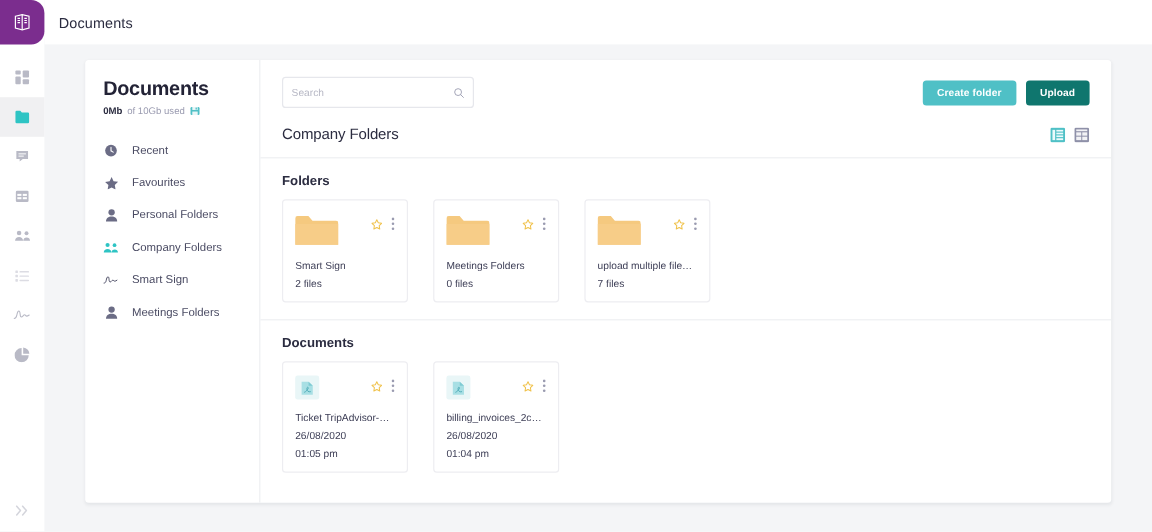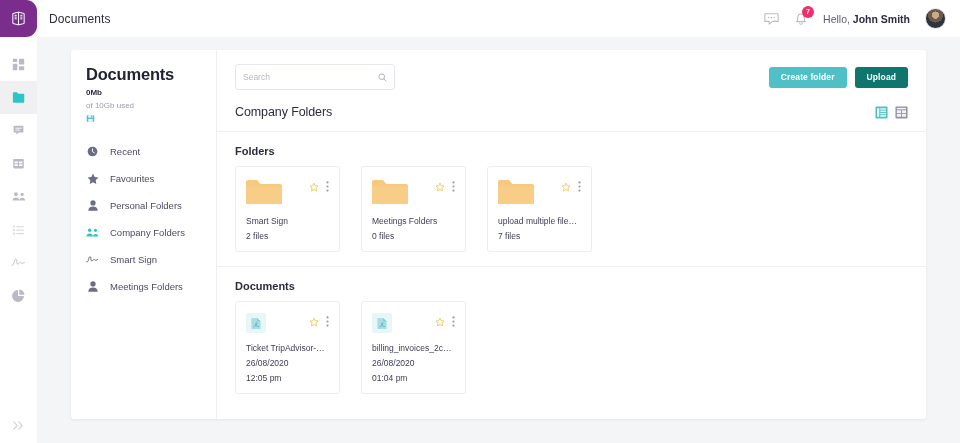--- a/index.html
+++ b/index.html
@@ -60,21 +60,21 @@
   .page { flex: 1; padding: 13px 34px 24px 34px; min-height: 0; }
   .card {
     background: #ffffff; height: 100%; display: flex;
     border-radius: 3px; box-shadow: 0 1px 3px rgba(16,24,40,.07);
     overflow: hidden;
   }
 
   
   .side { width: 146px; flex: none; border-right: 1px solid #eeeff2; padding: 15px 0 0 15px; }
   .side h1 { font-size: 16.5px; color: #232336; letter-spacing: -.2px; }
-  .storage { margin-top: 4px; font-size: 8px; color: #9a9bb0; display: flex; gap: 4px; flex-direction: column; }
+  .storage { margin-top: 4px; font-size: 8px; color: #9a9bb0; display: flex; align-items: center; gap: 4px; }
   .storage b { color: #2b2c40; font-weight: bold; }
   .side-list { margin-top: 15px; }
   .side-item {
     display: flex; align-items: center; gap: 11px;
     height: 27px; font-size: 9.5px; color: #4a4b63; cursor: pointer;
   }
   .side-icn { width: 13px; display: flex; justify-content: center; flex: none; }
 
   
   .main { flex: 1; min-width: 0; display: flex; flex-direction: column; }
@@ -214,43 +214,20 @@
             <path d="M7.4 2l3.4 4-3.4 4"></path>
         </g>
       </svg>
     </div>
   </div>
 
   <div class="right">
 
     <div class="topbar">
       <div class="topbar-title">Documents</div>
-      <div class="topbar-right">
-        <div style="display:flex;cursor:pointer;">
-          <svg width="15" height="14" viewBox="0 0 17 15">
-            <path d="M1 1.6h15v8.6H9.6L5.8 13.4v-3.2H1z" fill="none" stroke="#b9bac6" stroke-width="1.2" stroke-linejoin="round"></path>
-            <g fill="#b9bac6">
-                <circle cx="5.3" cy="5.9" r=".85"></circle>
-                <circle cx="8.5" cy="5.9" r=".85"></circle>
-                <circle cx="11.7" cy="5.9" r=".85"></circle>
-              </g>
-          </svg>
-        </div>
-        <div class="bell-wrap">
-          <svg width="14" height="15" viewBox="0 0 15 16">
-            <path d="M3 11.4c.9-.8 1-2.2 1-3.8C4 4.9 5.3 3.2 7.5 3.2s3.5 1.7 3.5 4.4c0 1.6.1 3 1 3.8z" fill="none" stroke="#b9bac6" stroke-width="1.2" stroke-linejoin="round"></path>
-            <path d="M6.1 13.2a1.5 1.5 0 002.8 0" fill="none" stroke="#b9bac6" stroke-width="1.2" stroke-linecap="round"></path>
-          </svg>
-          <span class="badge">7</span>
-        </div>
-        <div class="greet">
-          <span>Hello, </span><b>John Smith</b>
-        </div>
-        <div class="avatar"></div>
-      </div>
     </div>
 
     <div class="page">
       <div class="card">
 
         <div class="side">
           <h1>Documents</h1>
           <div class="storage">
             <b>0Mb</b>
               <span> of 10Gb used</span>
@@ -491,21 +468,21 @@
                             <circle cx="1.5" cy="1.4" r="1.1"></circle>
                             <circle cx="1.5" cy="5.5" r="1.1"></circle>
                             <circle cx="1.5" cy="9.6" r="1.1"></circle>
                           </g>
                         </svg>
                     </span>
                   </div>
                 </div>
                 <div class="tile-name">Ticket TripAdvisor-Ben ...</div>
                 <div class="tile-sub">26/08/2020</div>
-                <div class="tile-sub">12:05 pm</div>
+                <div class="tile-sub">01:05 pm</div>
               </div>
 
               <div class="tile">
                 <div class="tile-top">
                   <span class="doc-ico">
                     <svg width="12" height="13" viewBox="0 0 12 14">
                       <path d="M1 1.2h6.2L11 4.9v7.9H1z" fill="#a8dfe4"></path>
                       <path d="M7.2 1.2L11 4.9H7.2z" fill="#7fcbd3"></path>
                       <path d="M3.6 10.6c1.5-.6 2.6-2 3.3-3.6.3-.7-.5-1.2-.9-.6-.6 1-.3 2.5.6 3.3.6.5 1.5.7 2.3.5" fill="none" stroke="#4aa9b5" stroke-width=".8" stroke-linecap="round"></path>
                     </svg>

